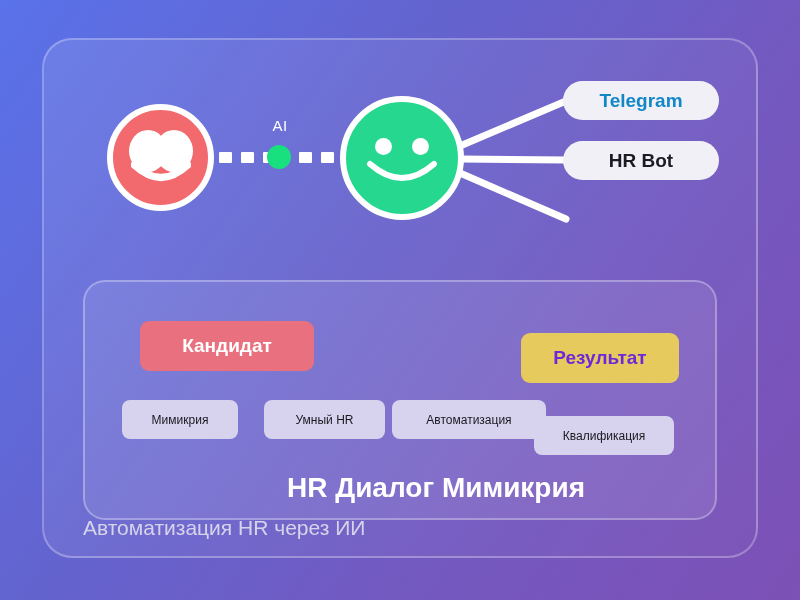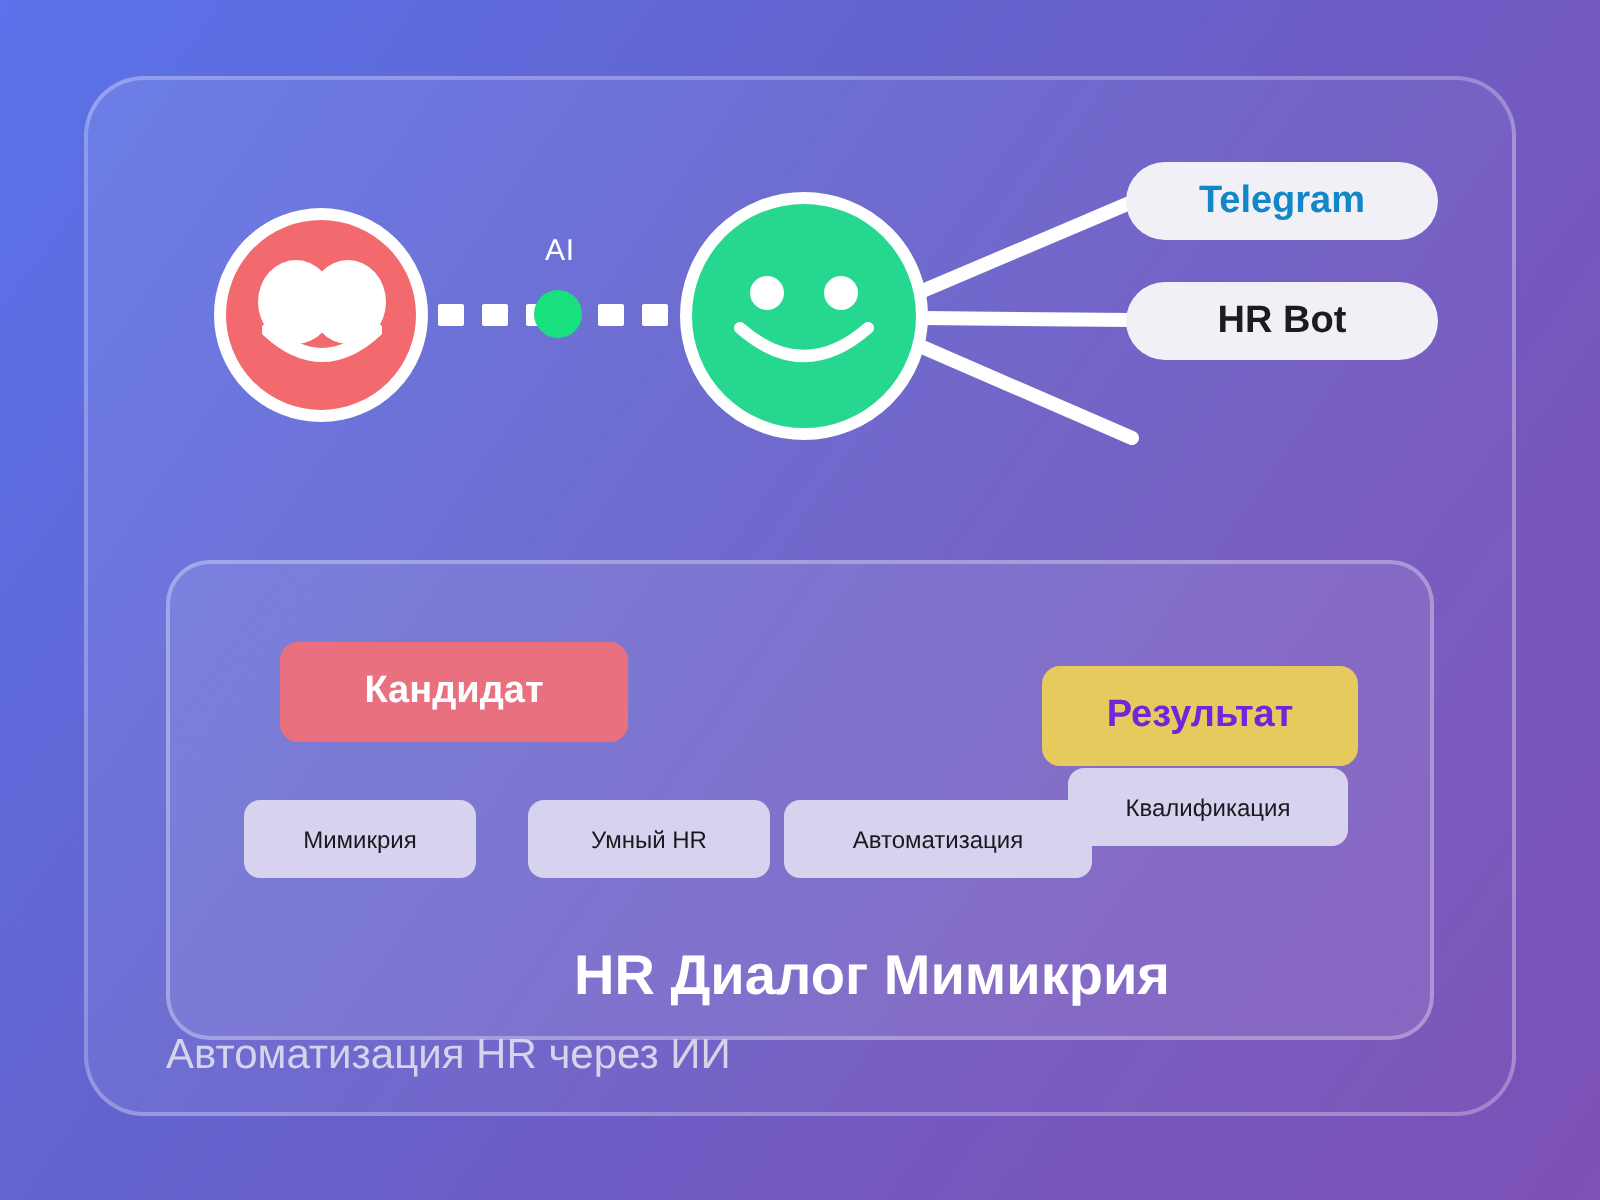--- a/index.html
+++ b/index.html
@@ -170,21 +170,21 @@
     justify-content: center;
     font-size: 12px;
     box-sizing: border-box;
     padding: 0 10px;
     white-space: nowrap;
     text-align: center;
   }
   #tag-1 { left: 122px; top: 400px; width: 116px; }
   #tag-2 { left: 264px; top: 400px; width: 121px; }
   #tag-3 { left: 392px; top: 400px; width: 154px; }
-  #tag-4 { left: 534px; top: 384px; width: 140px; }
+  #tag-4 { left: 534px; top: 416px; width: 140px; }
 
   
   #main-title {
     position: absolute;
     left: 83px;
     top: 472px;
     width: 634px;
     text-align: center;
     color: #ffffff;
     font-size: 28px;

